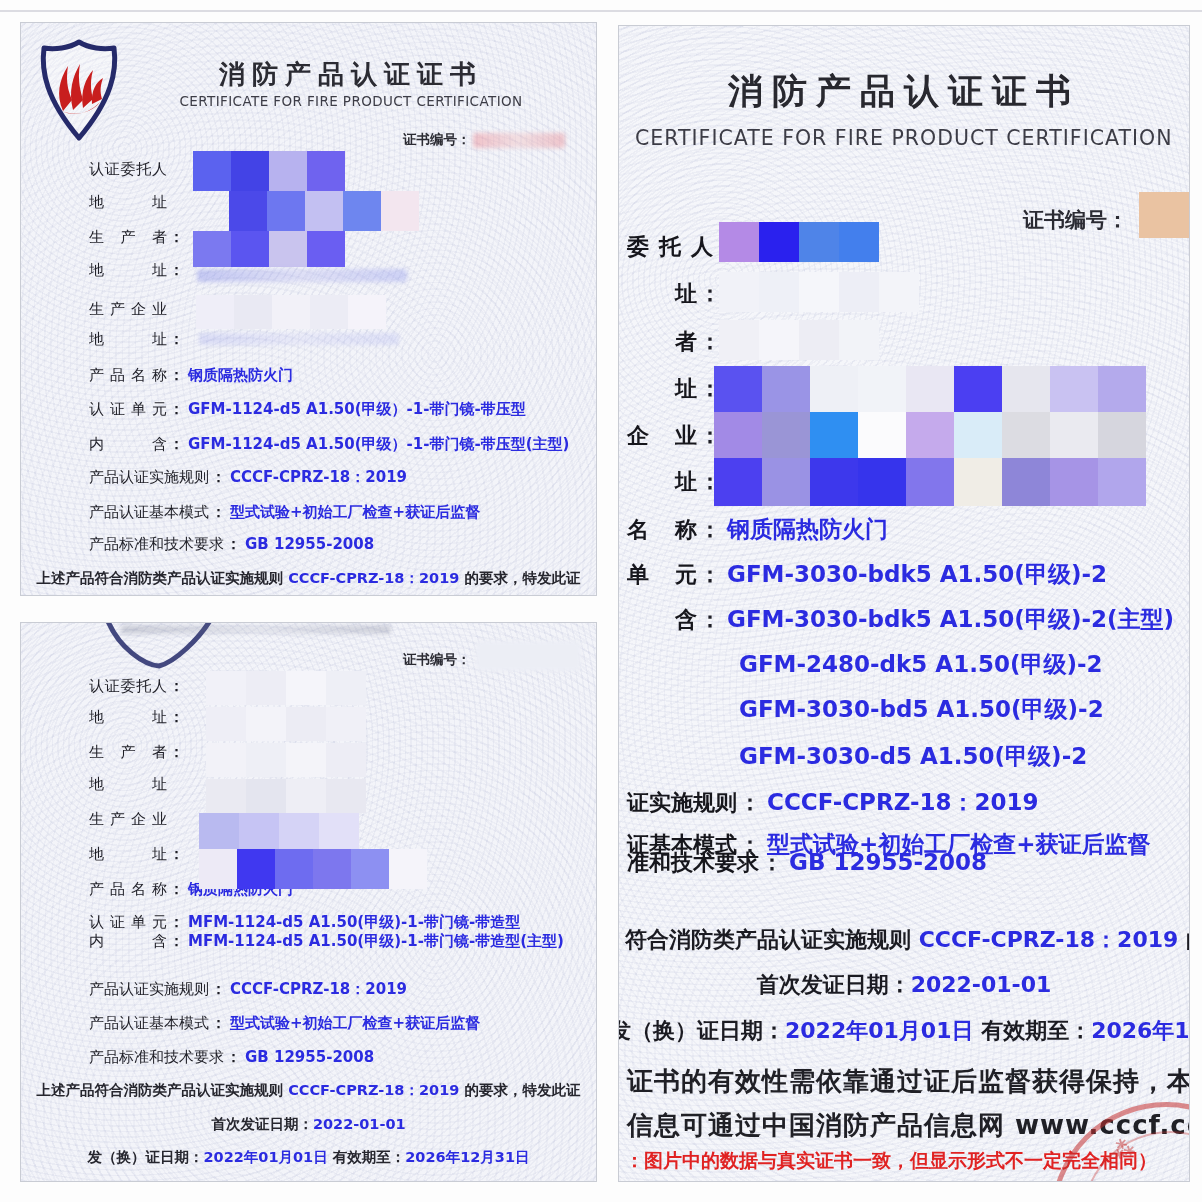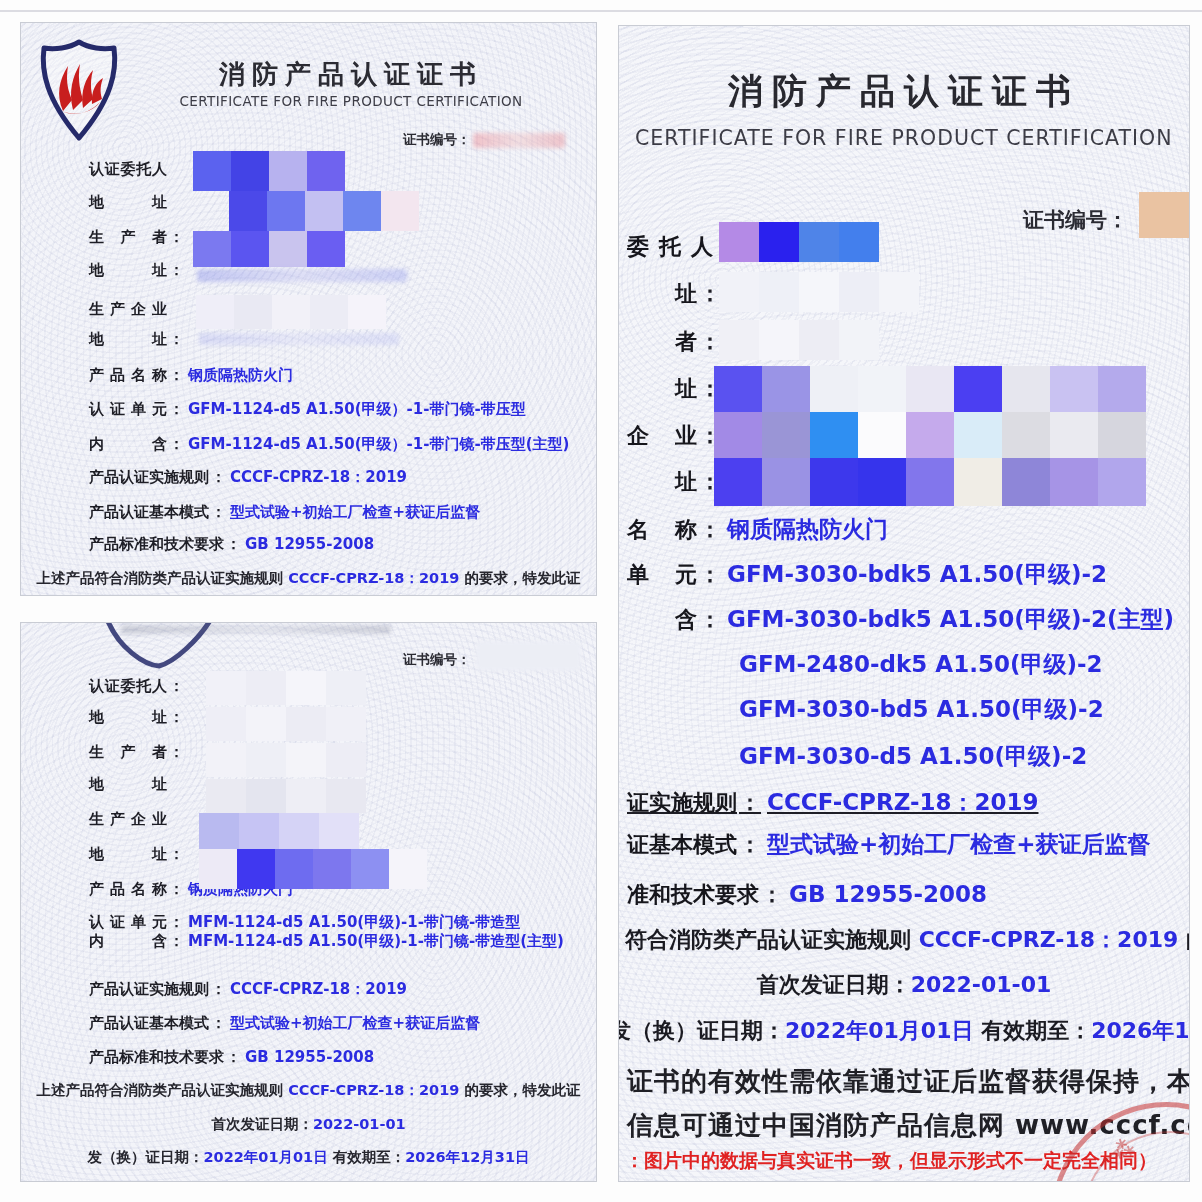--- a/index.html
+++ b/index.html
@@ -26,21 +26,21 @@
   #cert-lb{left:20px;top:622px;width:577px;height:560px;}
   #cert-rt{left:618px;top:25px;width:572px;height:1157px;background-color:#f5f6fa;}
 
   
   .s-title{position:absolute;left:120px;top:34px;width:420px;text-align:center;
     font-size:26px;font-weight:700;letter-spacing:7px;color:#2b2b33;white-space:nowrap;}
   .s-sub{position:absolute;left:120px;top:70px;width:420px;text-align:center;
     font-size:13.5px;color:#3c3c46;letter-spacing:.4px;white-space:nowrap;}
   .s-certno{position:absolute;font-size:13.5px;font-weight:700;color:#2b2b33;white-space:nowrap;}
   .s-row{position:absolute;left:68px;font-size:15px;line-height:20px;white-space:nowrap;}
-  .s-row .lbl{font-weight:700;color:var(--label_black);}
+  .s-row .lbl{font-weight:400;color:var(--label_black);}
   .jl78{display:inline-block;width:78px;text-align:justify;text-align-last:justify;}
   .s-row .colon{font-weight:700;margin:0 4px 0 2px;}
   .val{color:var(--accent_blue);font-weight:600;}
   .s-statement{position:absolute;left:0;width:100%;text-align:center;font-size:14.5px;
     font-weight:700;color:#26262e;white-space:nowrap;}
   .s-dateline{position:absolute;left:0;width:100%;text-align:center;font-size:14.5px;
     font-weight:700;color:#26262e;white-space:nowrap;}
 
   
   .b-title{position:absolute;left:0;top:42px;width:100%;text-align:center;
@@ -232,23 +232,23 @@
   <div class="b-row" style="top:300px;"><span class="lbl rb70">者</span><span class="colon">：</span></div>
   <div class="b-row" style="top:347px;"><span class="lbl rb70">址</span><span class="colon">：</span></div>
   <div class="b-row" style="top:394px;"><span class="lbl jb70">企业</span><span class="colon">：</span></div>
   <div class="b-row" style="top:440px;"><span class="lbl rb70">址</span><span class="colon">：</span></div>
   <div class="b-row" style="top:487px;"><span class="lbl jb70">名称</span><span class="colon">：</span><span class="val">钢质隔热防火门</span></div>
   <div class="b-row" style="top:532px;"><span class="lbl jb70">单元</span><span class="colon">：</span><span class="val">GFM-3030-bdk5 A1.50(甲级)-2</span></div>
   <div class="b-row" style="top:577px;"><span class="lbl rb70">含</span><span class="colon">：</span><span class="val">GFM-3030-bdk5 A1.50(甲级)-2(主型)</span></div>
   <div class="b-row b-cont" style="top:622px;"><span class="val">GFM-2480-dk5 A1.50(甲级)-2</span></div>
   <div class="b-row b-cont" style="top:667px;"><span class="val">GFM-3030-bd5 A1.50(甲级)-2</span></div>
   <div class="b-row b-cont" style="top:714px;"><span class="val">GFM-3030-d5 A1.50(甲级)-2</span></div>
-  <div class="b-row" style="top:760px;text-decoration:underline;"><span class="lbl">证实施规则</span><span class="colon">：</span><span class="val">CCCF-CPRZ-18：2019</span></div>
+  <div class="b-row" style="top:760px;"><span class="lbl">证实施规则</span><span class="colon">：</span><span class="val">CCCF-CPRZ-18：2019</span></div>
   <div class="b-row" style="top:802px;text-align:right;"><span class="lbl">证基本模式</span><span class="colon">：</span><span class="val">型式试验+初始工厂检查+获证后监督</span></div>
-  <div class="b-row" style="top:852px;"><span class="lbl">准和技术要求</span><span class="colon">：</span><span class="val">GB 12955-2008</span></div>
+  <div class="b-row" style="top:820px;"><span class="lbl">准和技术要求</span><span class="colon">：</span><span class="val">GB 12955-2008</span></div>
 
   <div class="b-statement" style="top:899px;"><span>符合消防类产品认证实施规则 </span><span class="val">CCCF-CPRZ-18：2019</span><span> 的要求，特发此证</span></div>
   <div class="b-center" style="top:944px;"><span>首次发证日期：</span><span class="val">2022-01-01</span></div>
   <div class="b-issue" style="top:990px;margin-left:-10px;"><span>发（换）证日期：</span><span class="val">2022年01月01日</span><span> 有效期至：</span><span class="val">2026年12月31日</span></div>
 
   <div class="notice" style="top:1038px;">证书的有效性需依靠通过证后监督获得保持，本证</div>
   <div class="notice" style="top:1082px;"><span>信息可通过中国消防产品信息网 </span><span>www.cccf.com.cn</span></div>
   <div class="rednote" style="top:1122px;">：图片中的数据与真实证书一致，但显示形式不一定完全相同）</div>
 
   <div class="mos c40" style="left:100px;top:196px;height:46px;">

